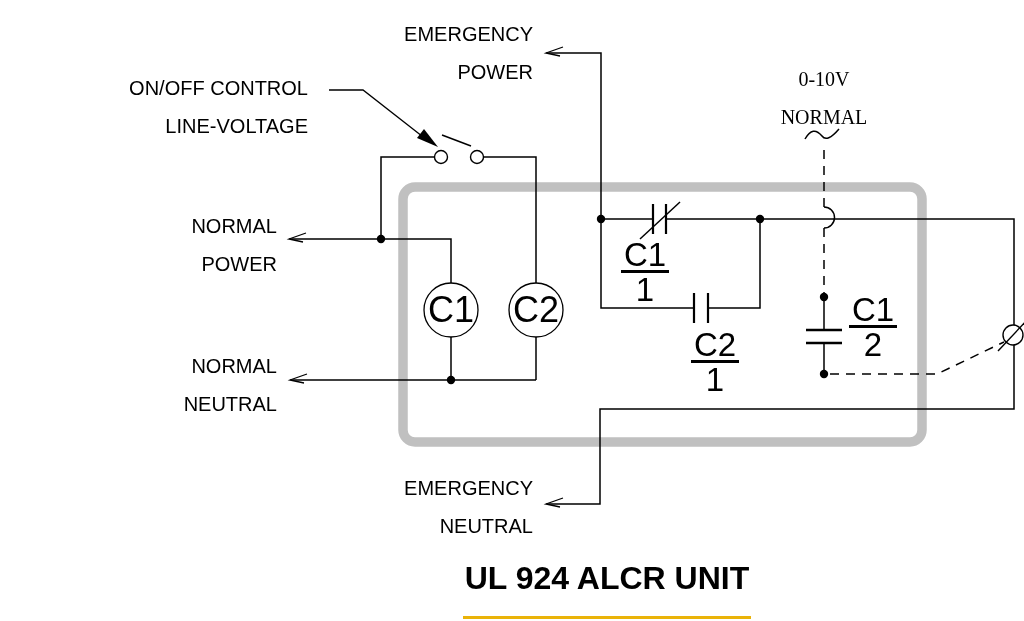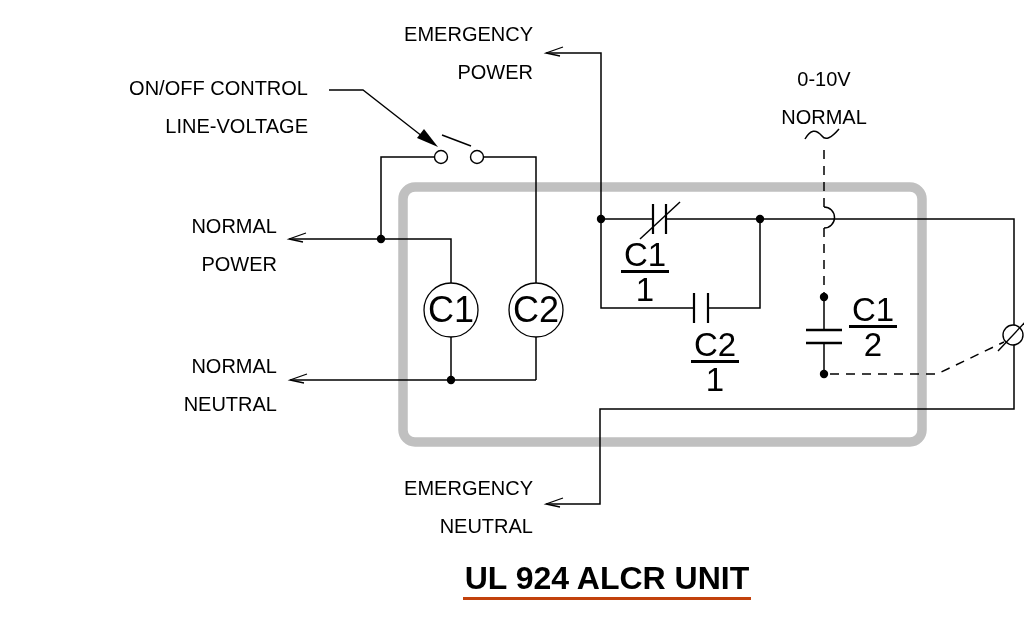--- a/index.html
+++ b/index.html
@@ -52,22 +52,22 @@
   .title {
     position: absolute;
     font-size: 32px;
     line-height: 38px;
     font-weight: bold;
     text-align: center;
     white-space: nowrap;
   }
   .title span {
     display: inline-block;
-    border-bottom: 3px solid #c2410c;
-    padding: 0 2px 0;
+    border-bottom: 3px solid #eab308;
+    padding: 0 2px 19px;
   }
 </style>
 </head>
 <body>
 
 <div class="canvas">
 
   <svg width="1024" height="621" viewBox="0 0 1024 621">
 
     <rect x="403" y="187" width="519" height="255" rx="12" fill="none" stroke="#c0c0c0" stroke-width="9.5"></rect>
@@ -146,21 +146,21 @@
   <div class="label r" style="right:747px; top:347px;">
     <span class="ln">NORMAL</span>
     <span class="ln">NEUTRAL</span>
   </div>
 
   <div class="label r" style="right:491px; top:469px;">
     <span class="ln">EMERGENCY</span>
     <span class="ln">NEUTRAL</span>
   </div>
 
-  <div class="label c" style="left:704px; top:60px; width:240px;">
+  <div class="label c" style="left:704px; top:60px; width:240px;font-family:Liberation Serif, serif;">
     <span class="ln">0-10V</span>
     <span class="ln">NORMAL</span>
   </div>
 
   <div class="coil-label" style="left:421px; top:292px;">C1</div>
   <div class="coil-label" style="left:506px; top:292px;">C2</div>
 
   <div class="frac" style="left:606px; top:240px;">
     <span class="frac-top">C1</span>
     <span class="frac-num">1</span>

